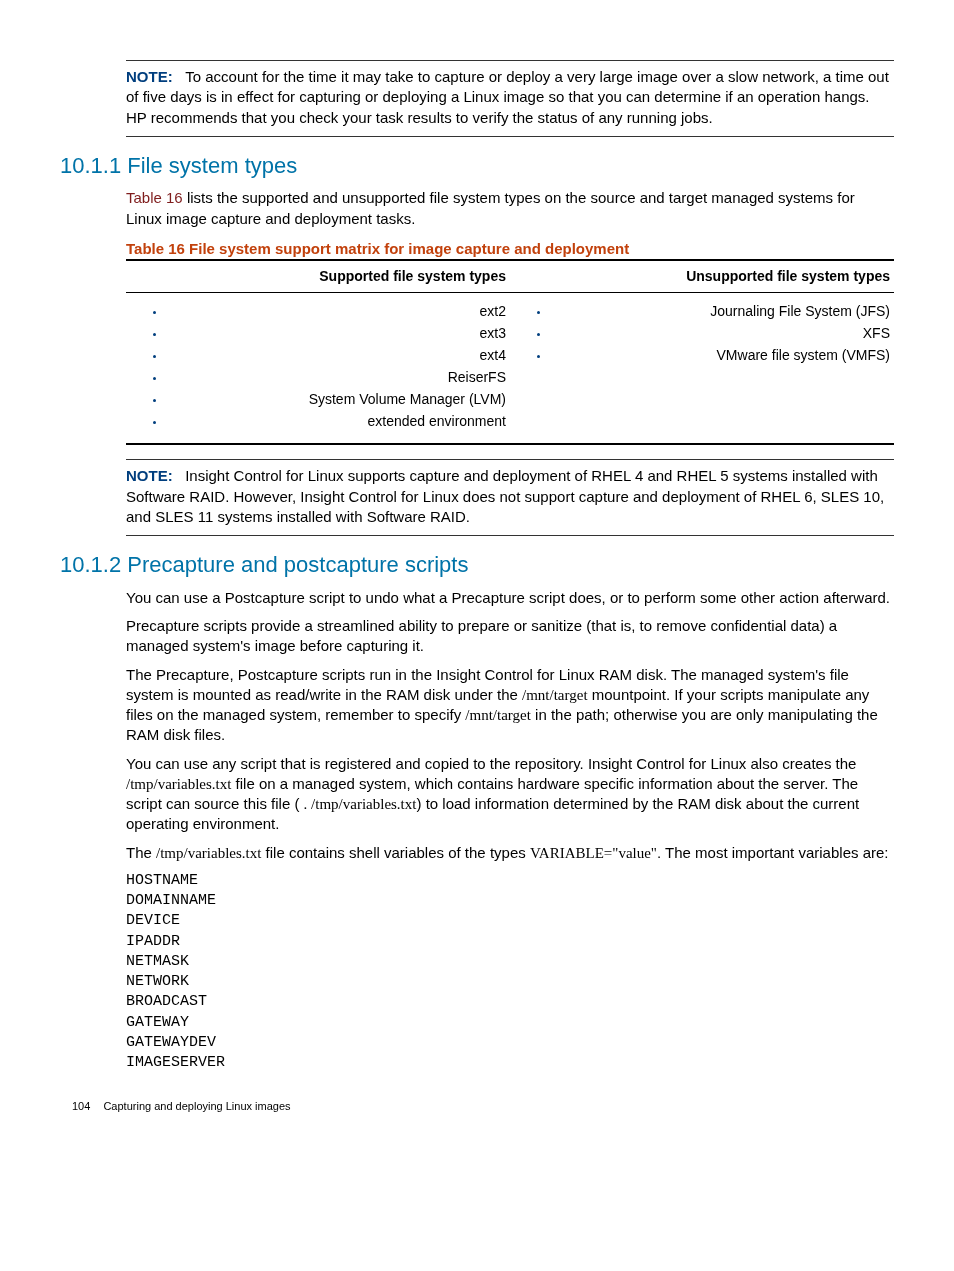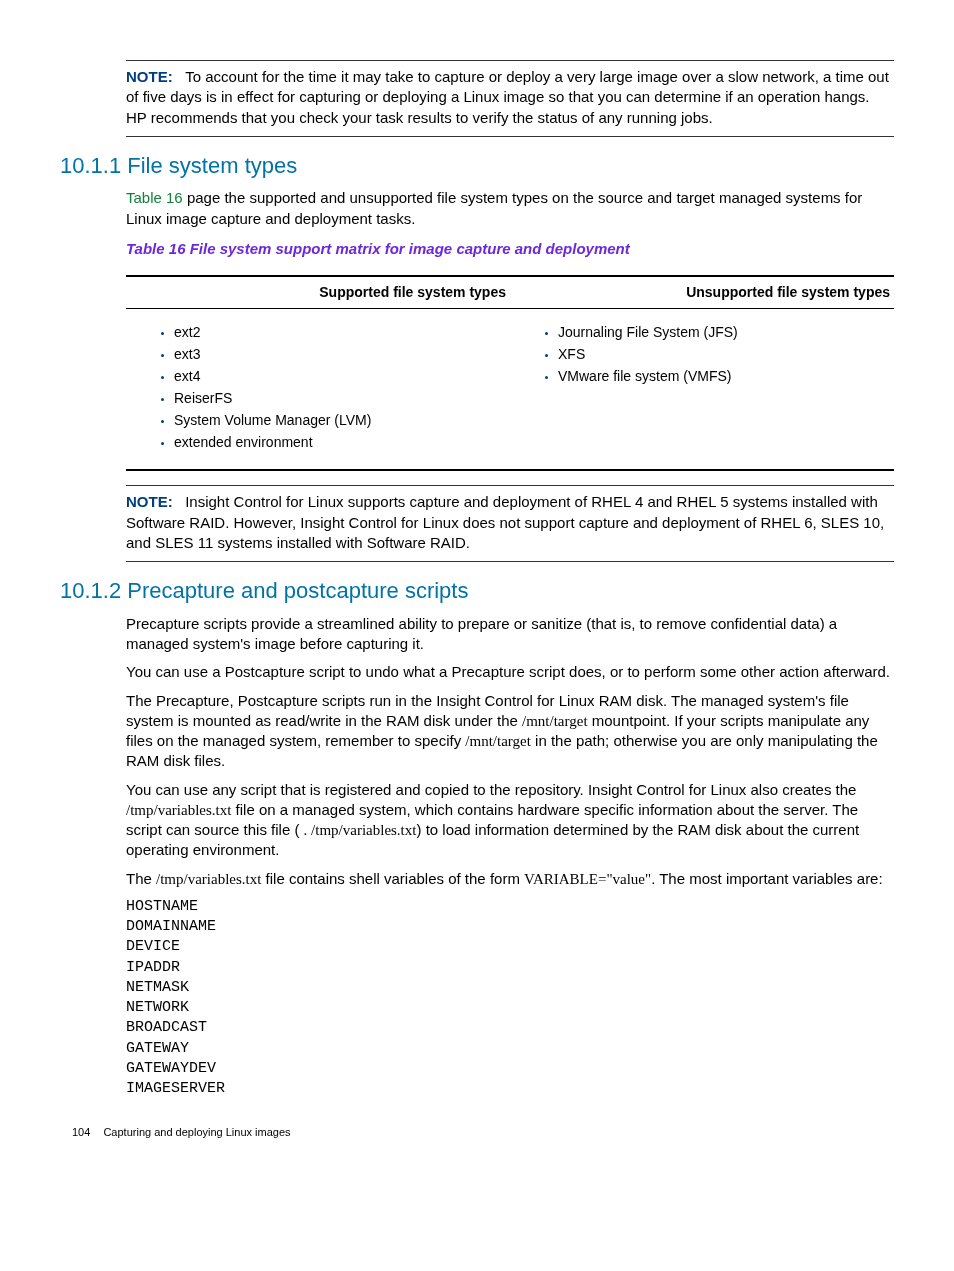--- a/index.html
+++ b/index.html
@@ -27,25 +27,24 @@
     color: #003e7e;
     text-align: center;
   }
   h2.section {
     color: #0073a8;
     font-weight: normal;
     font-size: 22px;
     margin: 14px 0 6px -66px;
   }
   .table-caption {
-    color: #6d28d9;
+    color: #c2410c;
     font-weight: bold;
     font-size: 15px;
-    margin: 10px 0 16px 0;
-    font-style: italic;
+    margin: 10px 0 0 0;
   }
   table.fs-table {
     width: 100%;
     border-collapse: collapse;
     margin-bottom: 14px;
   }
   table.fs-table th {
     text-align: right;
     font-weight: bold;
     font-size: 14px;
@@ -54,35 +53,36 @@
     border-bottom: 1px solid #000;
   }
   table.fs-table td {
     vertical-align: top;
     padding: 6px 4px 10px 4px;
     border-bottom: 2px solid #000;
     font-size: 14px;
     width: 50%;
   }
   ul.bullets {
-    margin: 8px;
+    margin: 0;
     padding-left: 36px;
+    text-align: right;
   }
   ul.bullets li {
     margin: 3px 0;
   }
   ul.bullets li::marker {
     color: #003e7e;
     font-size: 10px;
   }
   p.body {
     margin: 8px 0;
   }
   .link {
-    color: #15803d;
+    color: #7f1d1d;
   }
   .mono {
     font-family: Liberation Serif, serif;
   }
   pre.varlist {
     font-family: "Courier New", monospace;
     font-size: 15px;
     margin: 8px 0 0 0;
     line-height: 1.35;
   }
@@ -99,21 +99,21 @@
 <div class="content">
 
   <div class="note-box">
     <span class="note-label">NOTE:</span>
     &nbsp;&nbsp;<span>To account for the time it may take to capture or deploy a very large image over a slow network, a time out of five days is in effect for capturing or deploying a Linux image so that you can determine if an operation hangs. HP recommends that you check your task results to verify the status of any running jobs.</span>
   </div>
 
   <h2 class="section">10.1.1 File system types</h2>
 
   <p class="body">
-    <span class="link">Table 16</span><span> page the supported and unsupported file system types on the source and target managed systems for Linux image capture and deployment tasks.</span>
+    <span class="link">Table 16</span><span> lists the supported and unsupported file system types on the source and target managed systems for Linux image capture and deployment tasks.</span>
   </p>
 
   <div class="table-caption">Table 16 File system support matrix for image capture and deployment</div>
 
   <table class="fs-table">
     <thead>
       <tr>
         <th>Supported file system types</th>
         <th>Unsupported file system types</th>
       </tr>
@@ -141,34 +141,34 @@
     </tbody>
   </table>
 
   <div class="note-box">
     <span class="note-label">NOTE:</span>
     &nbsp;&nbsp;<span>Insight Control for Linux supports capture and deployment of RHEL 4 and RHEL 5 systems installed with Software RAID. However, Insight Control for Linux does not support capture and deployment of RHEL 6, SLES 10, and SLES 11 systems installed with Software RAID.</span>
   </div>
 
   <h2 class="section">10.1.2 Precapture and postcapture scripts</h2>
 
+  <p class="body">You can use a Postcapture script to undo what a Precapture script does, or to perform some other action afterward.</p>
   <p class="body">Precapture scripts provide a streamlined ability to prepare or sanitize (that is, to remove confidential data) a managed system's image before capturing it.</p>
-  <p class="body">You can use a Postcapture script to undo what a Precapture script does, or to perform some other action afterward.</p>
 
 
   <p class="body">
     <span>The Precapture, Postcapture scripts run in the Insight Control for Linux RAM disk. The managed system's file system is mounted as read/write in the RAM disk under the </span><span class="mono">/mnt/target</span><span> mountpoint. If your scripts manipulate any files on the managed system, remember to specify </span><span class="mono">/mnt/target</span><span> in the path; otherwise you are only manipulating the RAM disk files.</span>
   </p>
 
   <p class="body">
     <span>You can use any script that is registered and copied to the repository. Insight Control for Linux also creates the </span><span class="mono">/tmp/variables.txt</span><span> file on a managed system, which contains hardware specific information about the server. The script can source this file ( </span><span class="mono">.  /tmp/variables.txt</span><span>) to load information determined by the RAM disk about the current operating environment.</span>
   </p>
 
   <p class="body">
-    <span>The </span><span class="mono">/tmp/variables.txt</span><span> file contains shell variables of the form </span><span class="mono">VARIABLE="value"</span><span>. The most important variables are:</span>
+    <span>The </span><span class="mono">/tmp/variables.txt</span><span> file contains shell variables of the types </span><span class="mono">VARIABLE="value"</span><span>. The most important variables are:</span>
   </p>
 
   <pre class="varlist">HOSTNAME
 DOMAINNAME
 DEVICE
 IPADDR
 NETMASK
 NETWORK
 BROADCAST
 GATEWAY

